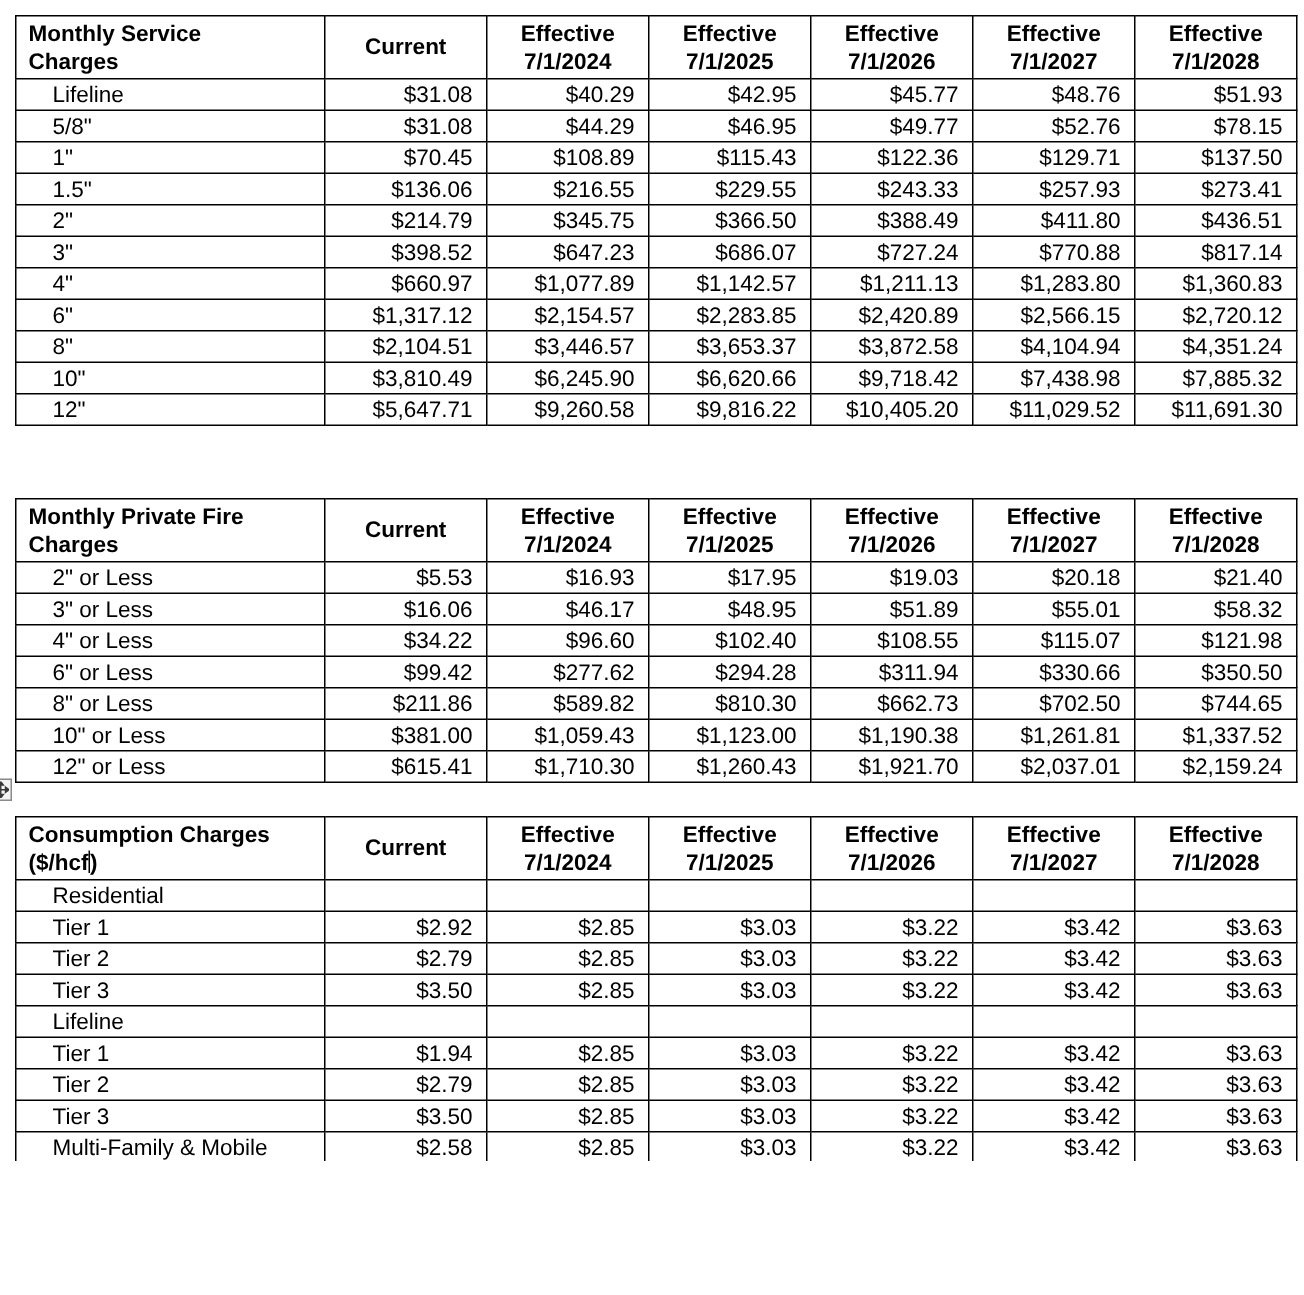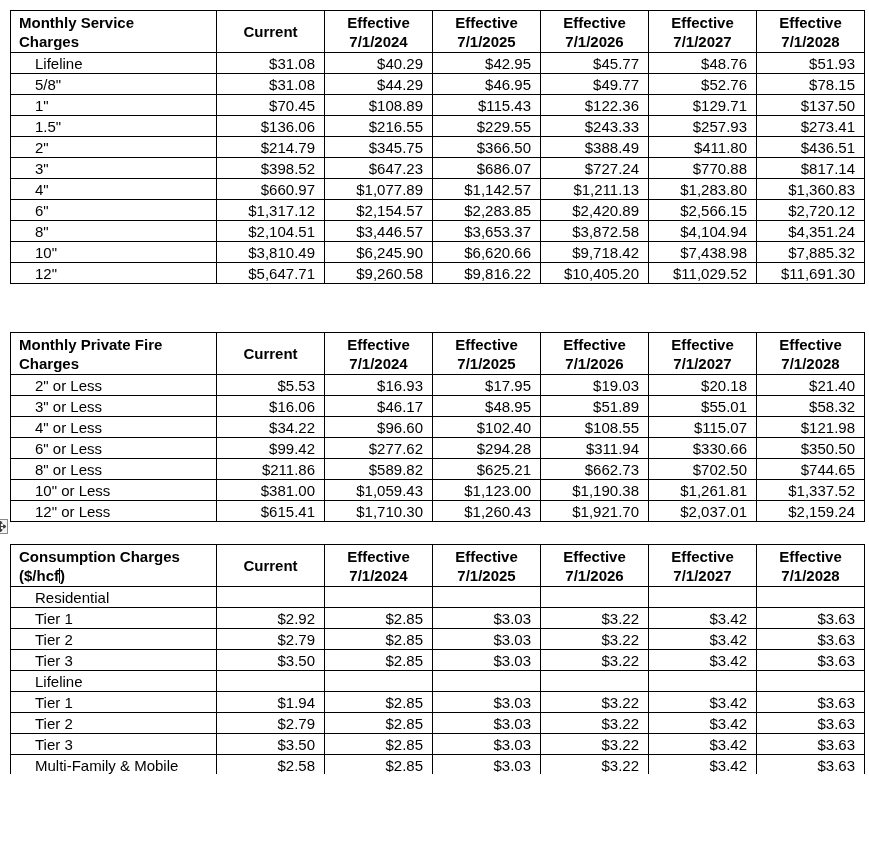--- a/index.html
+++ b/index.html
@@ -261,21 +261,21 @@
           <td class="value-cell"><span>$277.62</span></td>
           <td class="value-cell"><span>$294.28</span></td>
           <td class="value-cell"><span>$311.94</span></td>
           <td class="value-cell"><span>$330.66</span></td>
           <td class="value-cell"><span>$350.50</span></td>
         </tr>
         <tr>
           <td class="label-cell"><span>8" or Less</span></td>
           <td class="value-cell"><span>$211.86</span></td>
           <td class="value-cell"><span>$589.82</span></td>
-          <td class="value-cell"><span>$625.21</span></td>
+          <td class="value-cell"><span>$810.30</span></td>
           <td class="value-cell"><span>$662.73</span></td>
           <td class="value-cell"><span>$702.50</span></td>
           <td class="value-cell"><span>$744.65</span></td>
         </tr>
         <tr>
           <td class="label-cell"><span>10" or Less</span></td>
           <td class="value-cell"><span>$381.00</span></td>
           <td class="value-cell"><span>$1,059.43</span></td>
           <td class="value-cell"><span>$1,123.00</span></td>
           <td class="value-cell"><span>$1,190.38</span></td>

